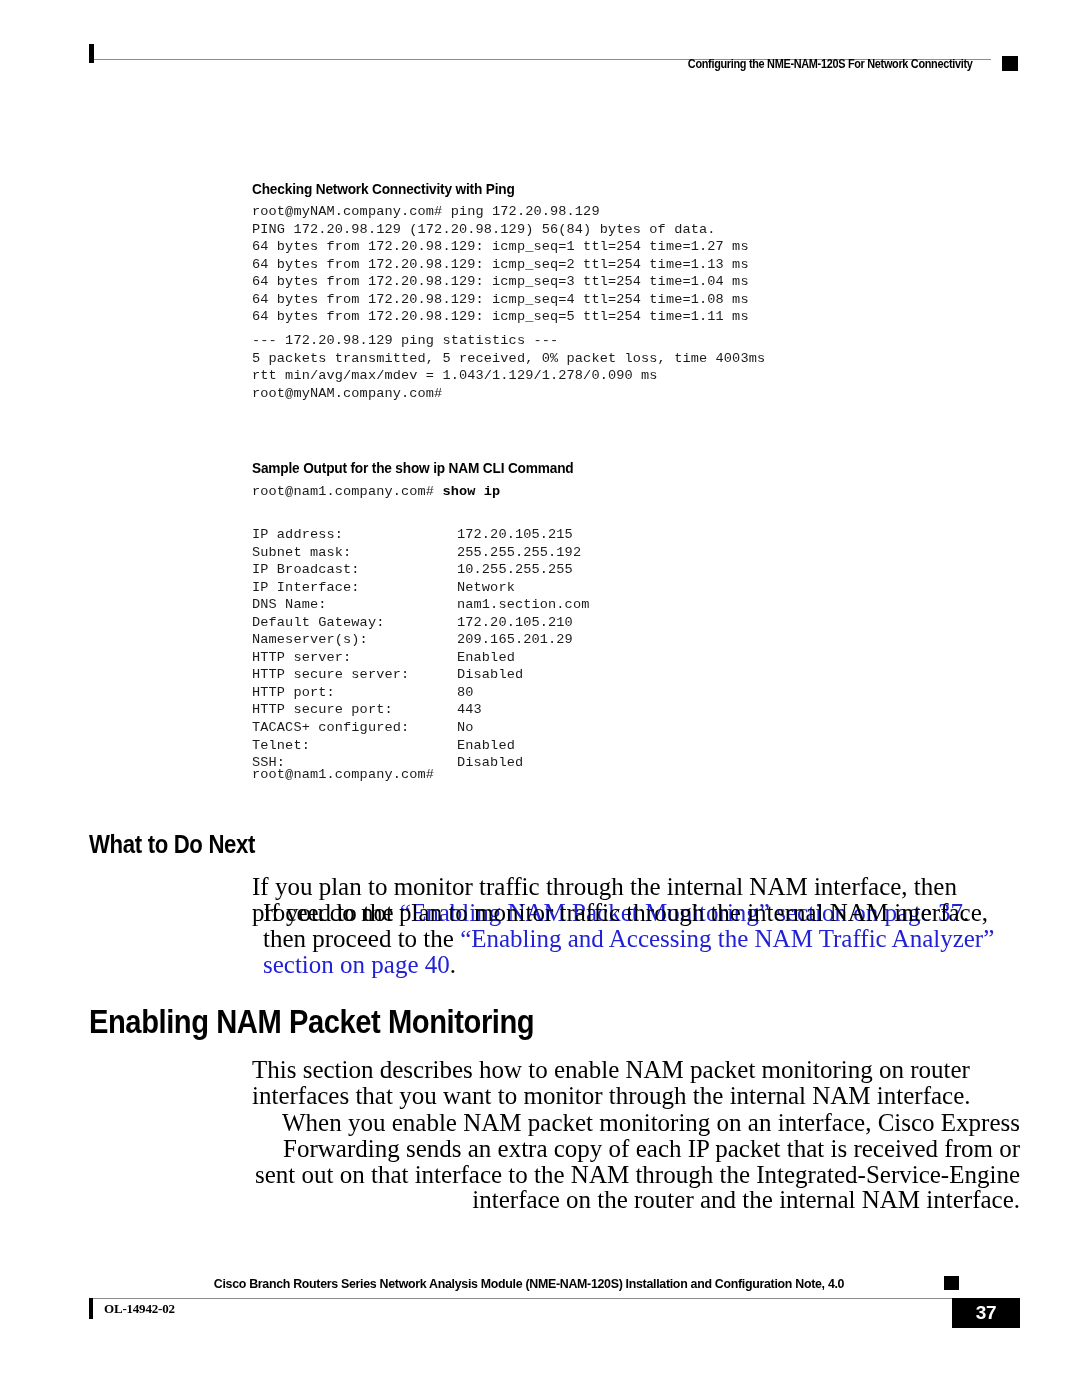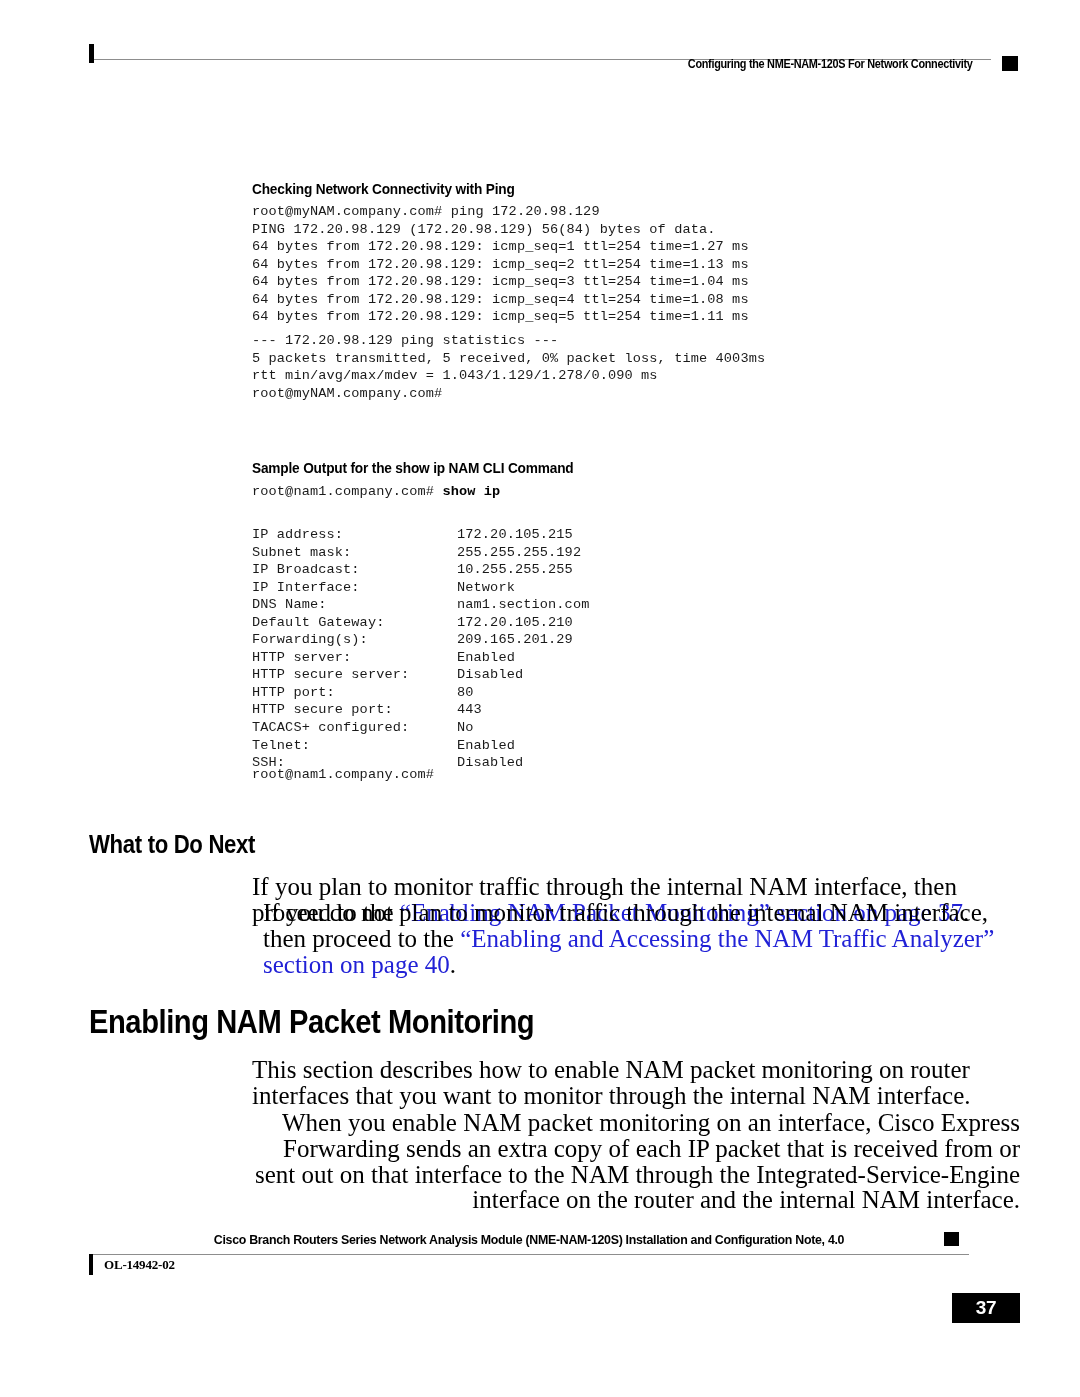--- a/index.html
+++ b/index.html
@@ -166,21 +166,21 @@
     text-align: left;
   }
   .para .lnk {
     color: #2121d6;
   }
 
   
   .footer {
     position: absolute;
     left: 0;
-    top: 1228px;
+    top: 1272px;
     width: 996px;
     height: 70px;
   }
   .footer-title {
     position: absolute;
     left: 0;
     top: 5px;
     width: 1080px;
     text-align: center;
     padding-right: 22px;
@@ -233,21 +233,20 @@
     height: 30px;
     background: #000000;
     color: #ffffff;
     font-family: "Liberation Sans", sans-serif;
     font-weight: bold;
     font-size: 19px;
     display: flex;
     align-items: center;
     justify-content: center;
     letter-spacing: -0.2px;
-    margin-top: 39px;
   }
 </style>
 </head>
 <body>
 
 <div class="page">
 
   <div class="header">
     <div class="header-tick"></div>
     <div class="header-rule"></div>
@@ -296,21 +295,21 @@
         </tr>
         <tr>
           <td class="k">DNS Name:</td>
           <td class="v">nam1.section.com</td>
         </tr>
         <tr>
           <td class="k">Default Gateway:</td>
           <td class="v">172.20.105.210</td>
         </tr>
         <tr>
-          <td class="k">Forwarding(s):</td>
+          <td class="k">Nameserver(s):</td>
           <td class="v">209.165.201.29</td>
         </tr>
         <tr>
           <td class="k">HTTP server:</td>
           <td class="v">Enabled</td>
         </tr>
         <tr>
           <td class="k">HTTP secure server:</td>
           <td class="v">Disabled</td>
         </tr>

